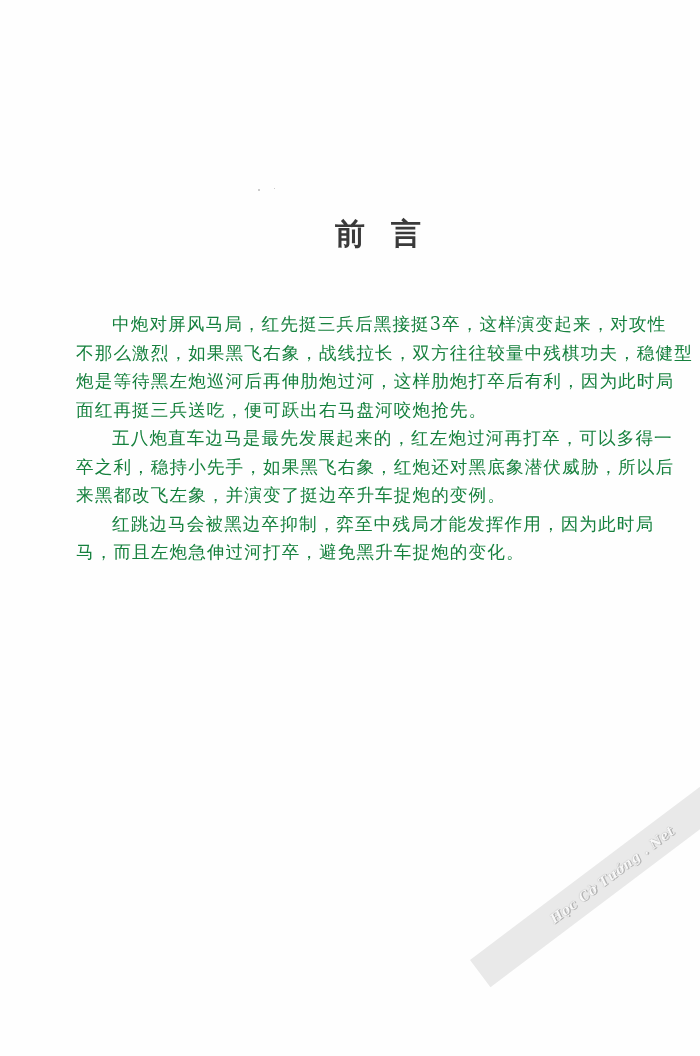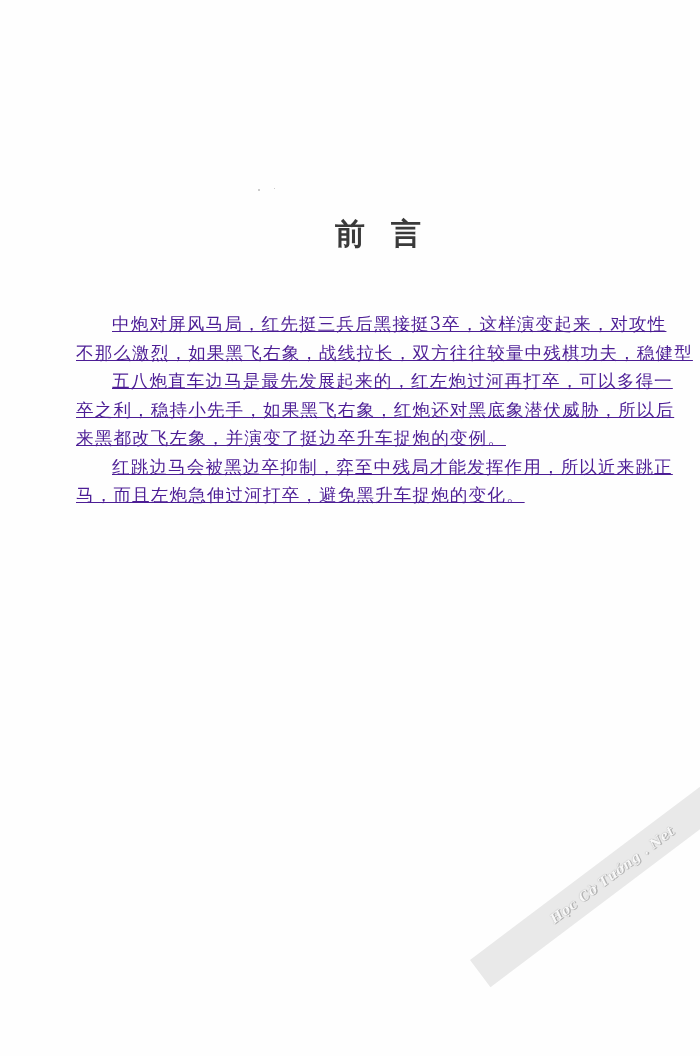--- a/index.html
+++ b/index.html
@@ -41,22 +41,21 @@
       left: 76px;
       top: 310px;
       width: 584px;
     }
     .line {
       height: 28.5px;
       line-height: 28.5px;
       font-size: 17.6px;
       white-space: nowrap;
       letter-spacing: 1.1px;
-      color: #4c1d95;
-      text-decoration: underline;
+      color: #15803d;
     }
     .line.indent {
       padding-left: 36px;
     }
     .speck {
       position: absolute;
       width: 2px; height: 2px;
       background: #bbb;
       border-radius: 50%;
     }
@@ -91,25 +90,27 @@
   <div class="speck" style="left:258px;top:189px;"></div>
   <div class="speck" style="left:274px;top:188px;width:1px;height:1px;"></div>
 
   <div class="title">前言</div>
 
   <div class="body-text">
 
     <div class="line indent">中炮对屏风马局，红先挺三兵后黑接挺3卒，这样演变起来，对攻性</div>
     <div class="line">不那么激烈，如果黑飞右象，战线拉长，双方往往较量中残棋功夫，稳健型</div>
 
+    <div class="line">炮是等待黑左炮巡河后再伸肋炮过河，这样肋炮打卒后有利，因为此时局</div>
+    <div class="line">面红再挺三兵送吃，便可跃出右马盘河咬炮抢先。</div>
 
     <div class="line indent">五八炮直车边马是最先发展起来的，红左炮过河再打卒，可以多得一</div>
     <div class="line">卒之利，稳持小先手，如果黑飞右象，红炮还对黑底象潜伏威胁，所以后</div>
     <div class="line">来黑都改飞左象，并演变了挺边卒升车捉炮的变例。</div>
 
-    <div class="line indent">红跳边马会被黑边卒抑制，弈至中残局才能发挥作用，所以近来跳正</div>
+    <div class="line indent">红跳边马会被黑边卒抑制，弈至中残局才能发挥作用，因为此时局</div>
     <div class="line">马，而且左炮急伸过河打卒，避免黑升车捉炮的变化。</div>
   </div>
 
   <div class="watermark">
     <span>Học Cờ Tướng . Net</span>
   </div>
 </div>
 
 </body></html>

